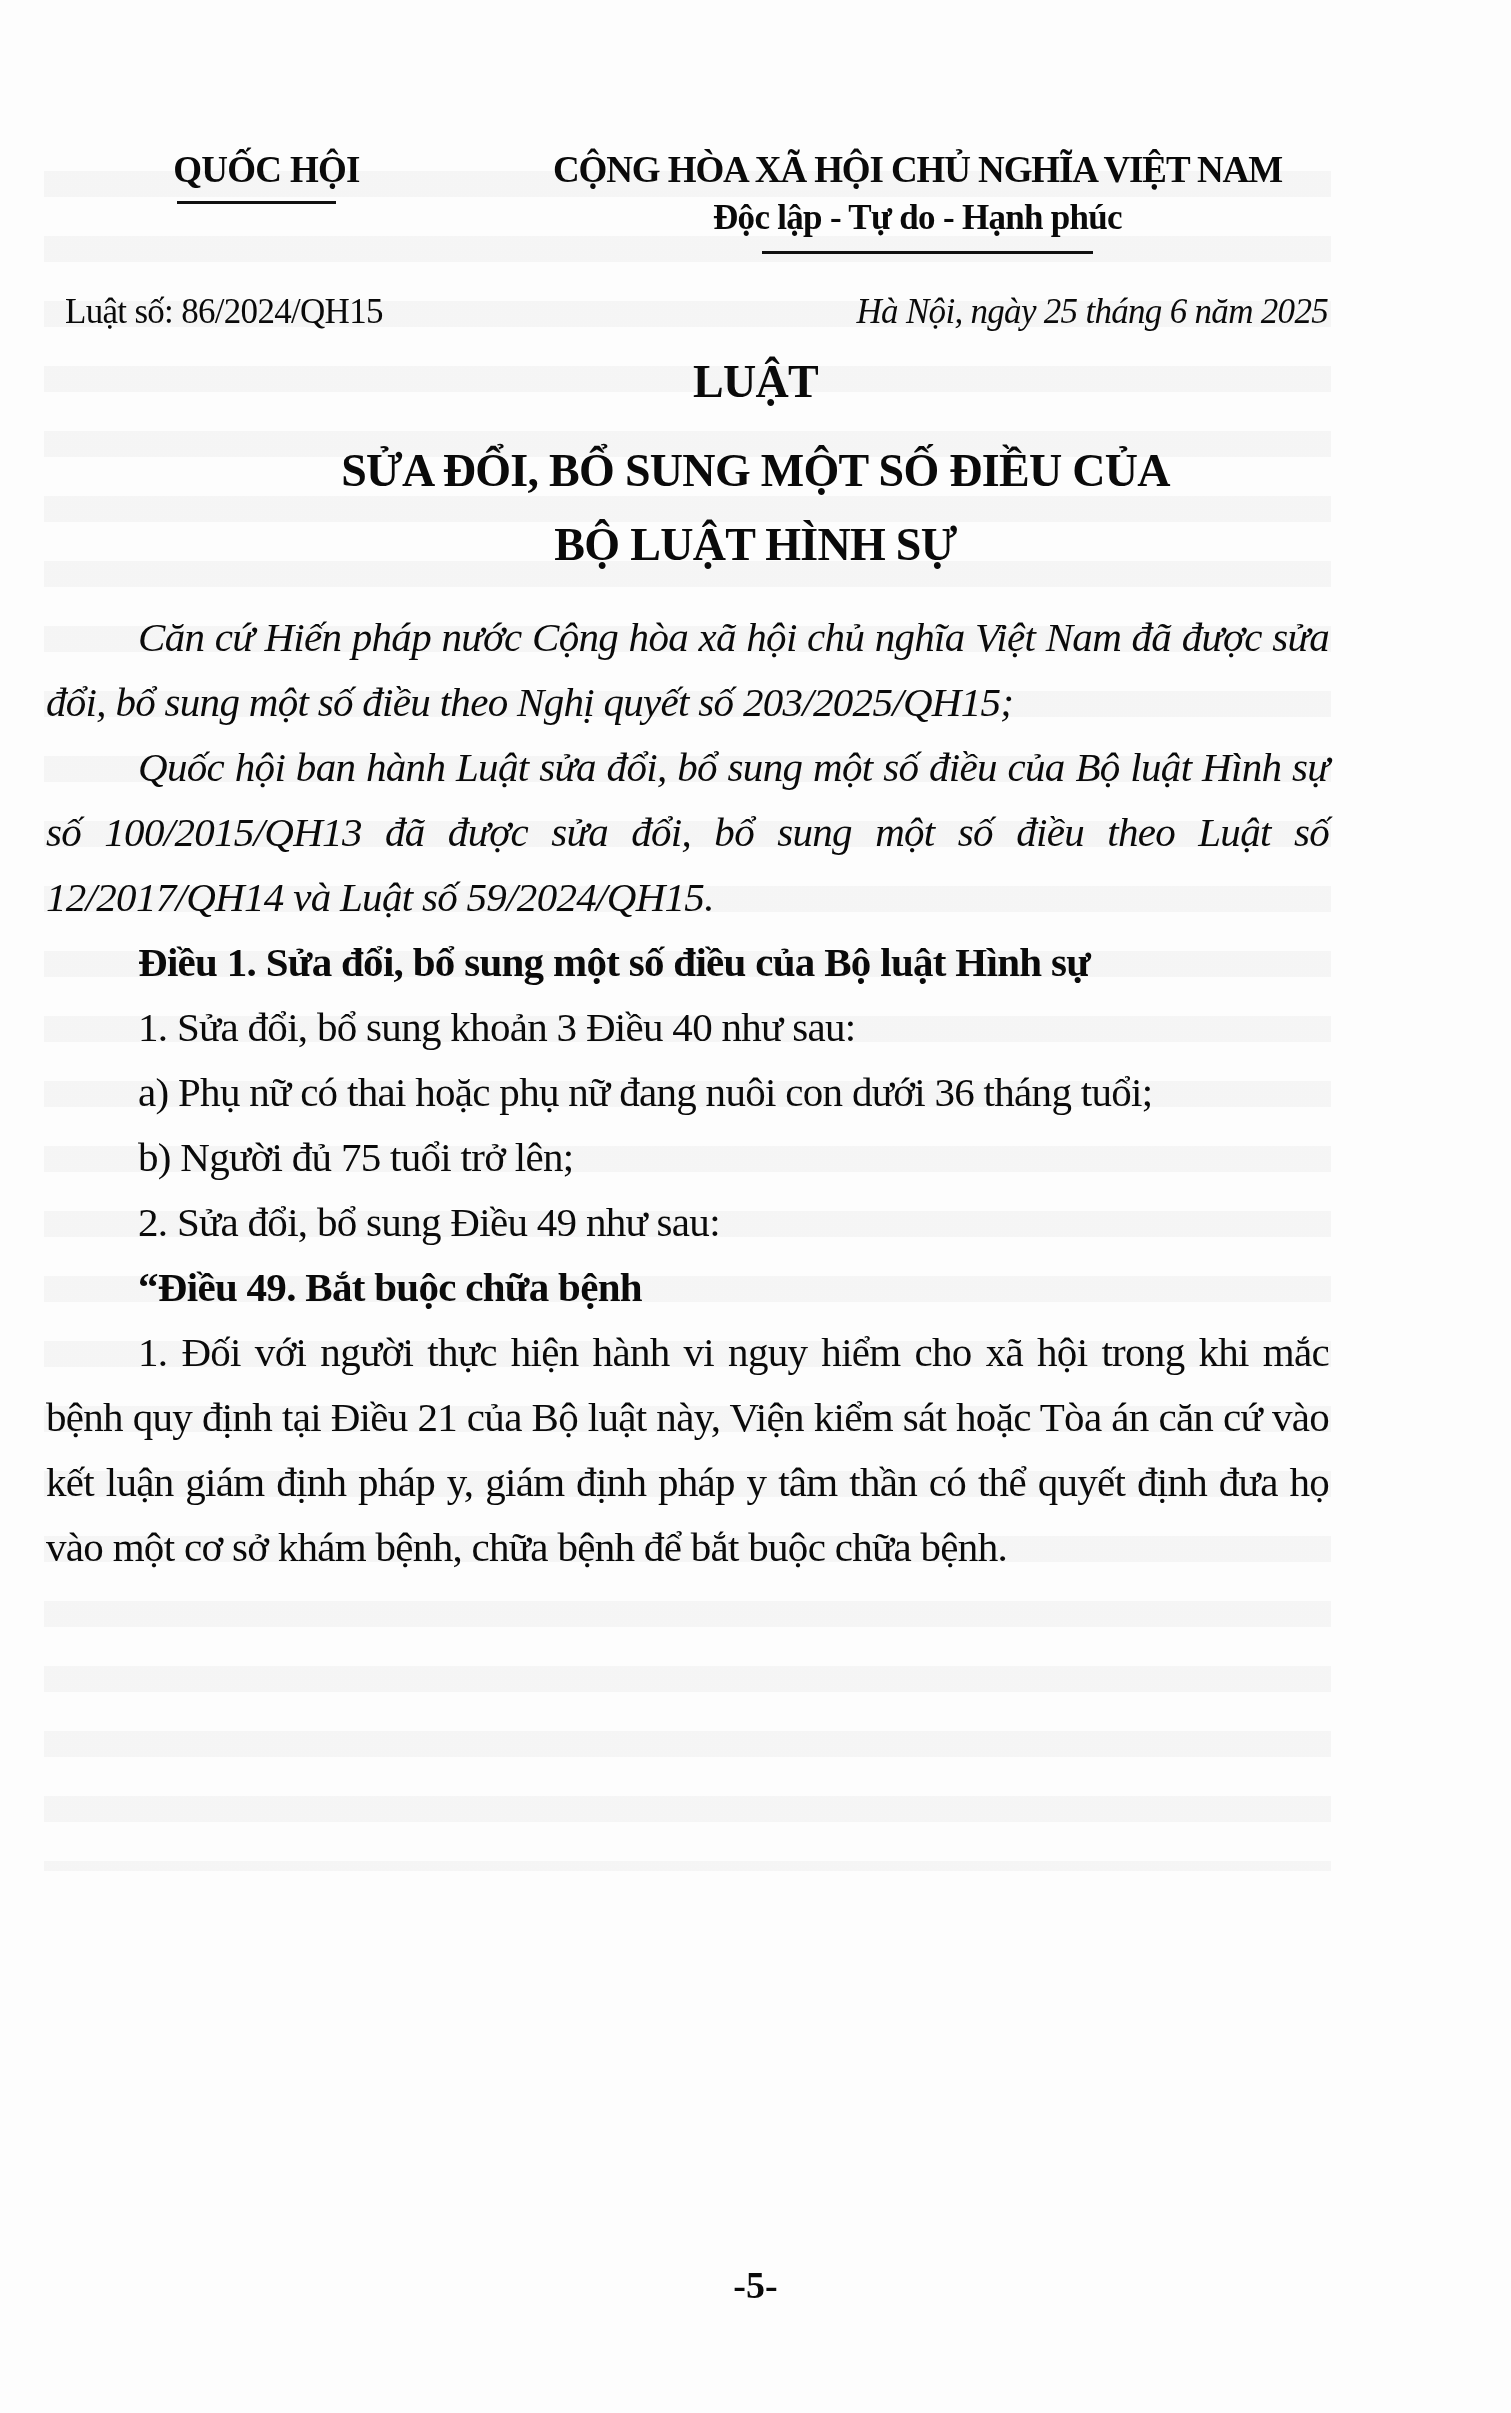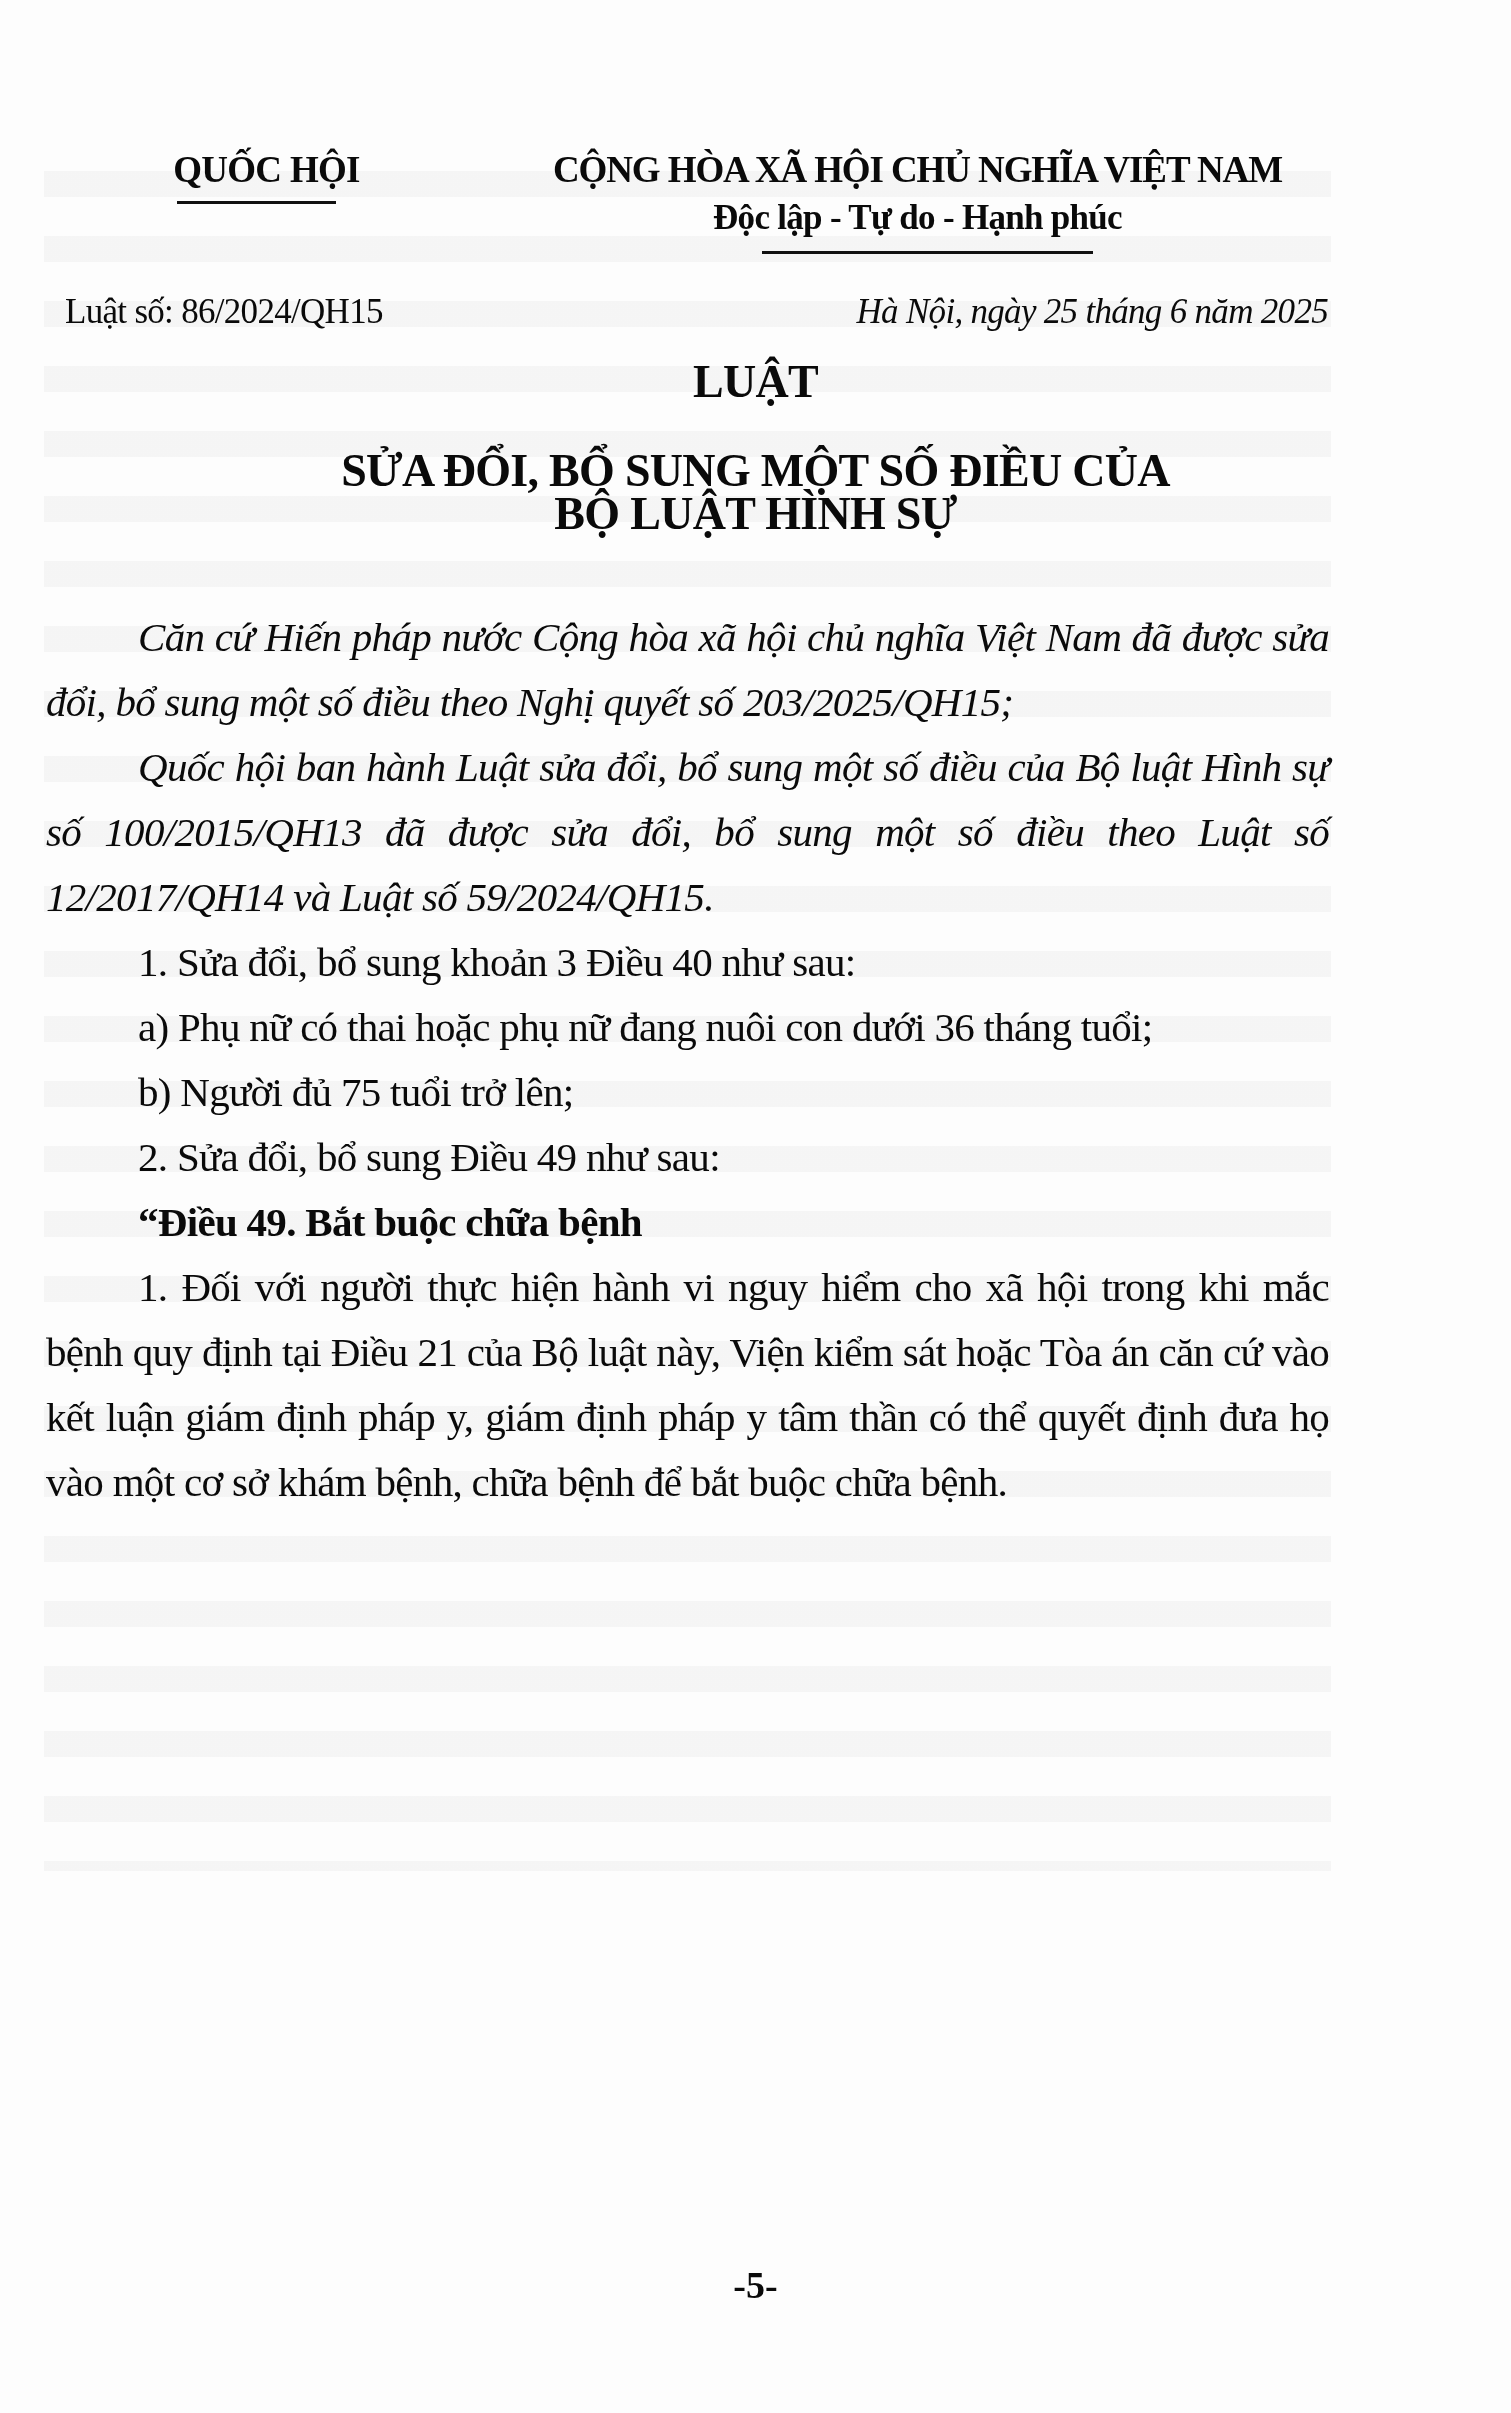--- a/index.html
+++ b/index.html
@@ -23,21 +23,21 @@
   .motto {
     left: 481px; top: 198px; width: 873px; text-align: center;
     font-weight: bold; font-size: 35px; letter-spacing: -0.7px;
   }
   .hr-underline { position: absolute; left: 762px; top: 251px; width: 331px; height: 3px; background: #111; }
   .law-number { left: 65px; top: 292px; font-size: 35px; letter-spacing: -0.7px; }
   .law-date { right: 183px; top: 292px; font-size: 35px; font-style: italic; letter-spacing: -0.7px; }
   .title { left: 0; width: 1511px; text-align: center; font-weight: bold; letter-spacing: -0.7px; }
   .t1 { top: 355px; font-size: 46px; }
   .t2 { top: 444px; font-size: 46px; }
-  .t3 { top: 487px; font-size: 46px; }
+  .t3 { top: 518px; font-size: 46px; }
   .body-block {
     position: absolute; left: 46px; width: 1283px;
     font-size: 41px; line-height: 65px; text-align: justify;
     letter-spacing: -0.7px;
   }
   .para { margin: 0; text-indent: 92px; }
   .italic { font-style: italic; }
   .bold { font-weight: bold; }
   .page-number {
     left: 0; width: 1511px; text-align: center; top: 2263px;
@@ -65,20 +65,21 @@
 <div class="abs law-number">Luật số: 86/2024/QH15</div>
 <div class="abs law-date">Hà Nội, ngày 25 tháng 6 năm 2025</div>
 
 <div class="abs title t1">LUẬT</div>
 <div class="abs title t2">SỬA ĐỔI, BỔ SUNG MỘT SỐ ĐIỀU CỦA</div>
 <div class="abs title t3">BỘ LUẬT HÌNH SỰ</div>
 
 <div class="body-block" style="top: 605px;">
   <p class="para italic">Căn cứ Hiến pháp nước Cộng hòa xã hội chủ nghĩa Việt Nam đã được sửa đổi, bổ sung một số điều theo Nghị quyết số 203/2025/QH15;</p>
   <p class="para italic">Quốc hội ban hành Luật sửa đổi, bổ sung một số điều của Bộ luật Hình sự số 100/2015/QH13 đã được sửa đổi, bổ sung một số điều theo Luật số 12/2017/QH14 và Luật số 59/2024/QH15.</p>
+  <p class="para bold">Điều 1. Sửa đổi, bổ sung một số điều của Bộ luật Hình sự</p>
   <p class="para">1. Sửa đổi, bổ sung khoản 3 Điều 40 như sau:</p>
   <p class="para">a) Phụ nữ có thai hoặc phụ nữ đang nuôi con dưới 36 tháng tuổi;</p>
   <p class="para">b) Người đủ 75 tuổi trở lên;</p>
   <p class="para">2. Sửa đổi, bổ sung Điều 49 như sau:</p>
   <p class="para bold">“Điều 49. Bắt buộc chữa bệnh</p>
   <p class="para">1. Đối với người thực hiện hành vi nguy hiểm cho xã hội trong khi mắc bệnh quy định tại Điều 21 của Bộ luật này, Viện kiểm sát hoặc Tòa án căn cứ vào kết luận giám định pháp y, giám định pháp y tâm thần có thể quyết định đưa họ vào một cơ sở khám bệnh, chữa bệnh để bắt buộc chữa bệnh.</p>
 </div>
 
 <div class="abs page-number">-5-</div>
 

